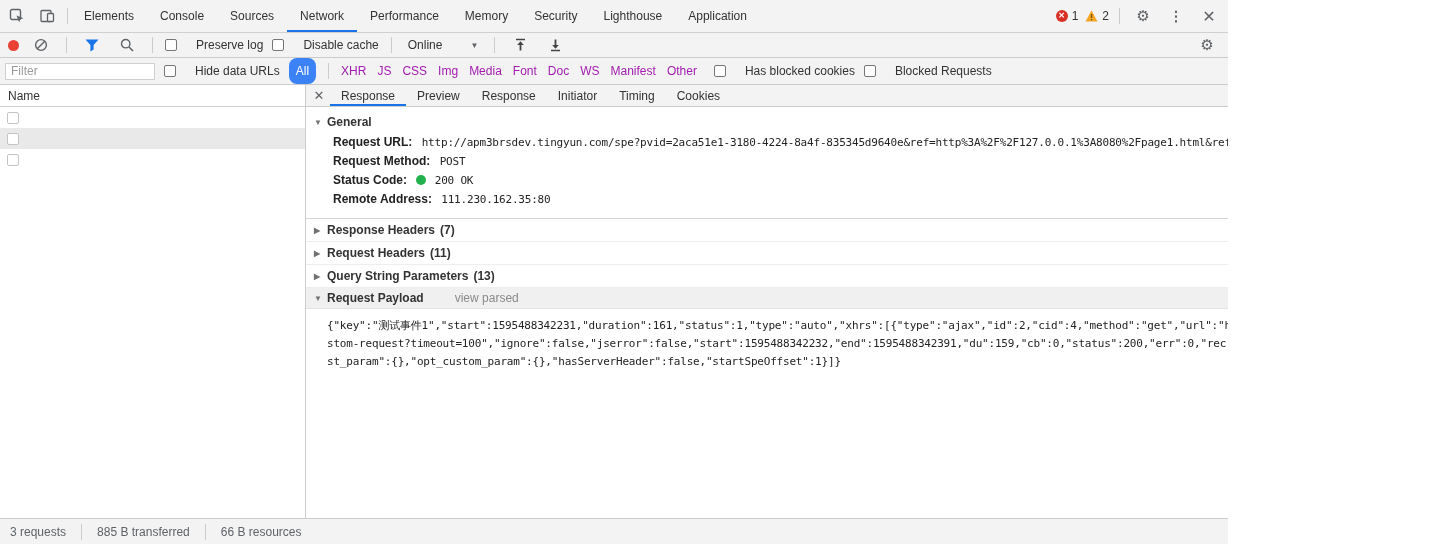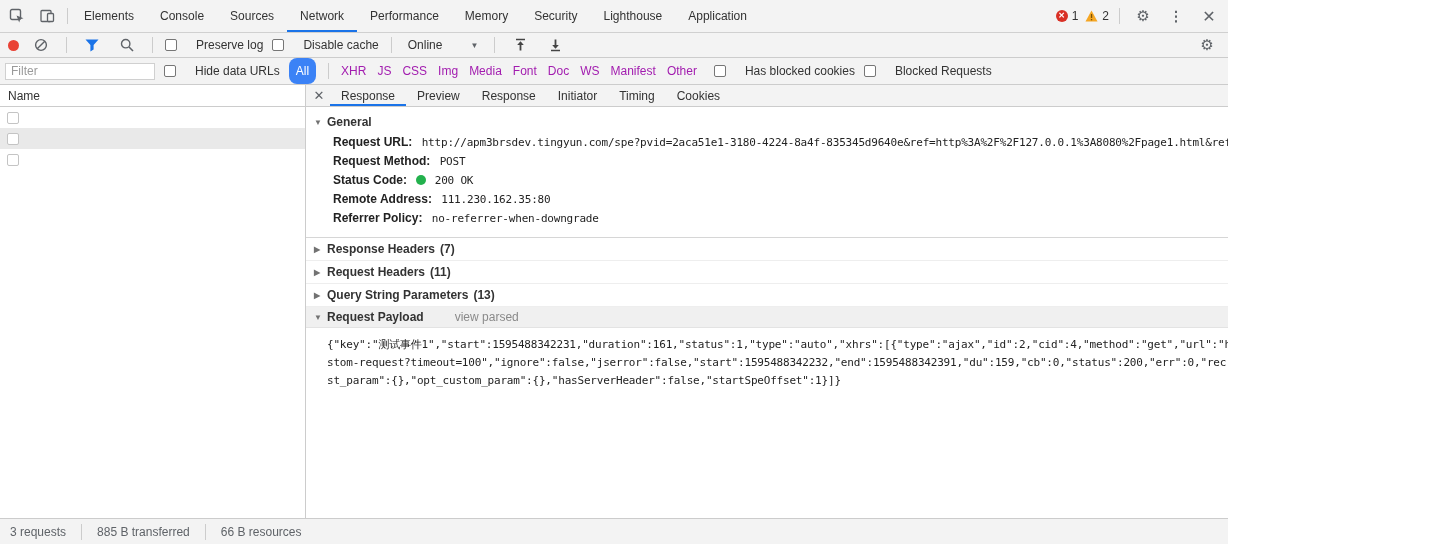--- a/index.html
+++ b/index.html
@@ -276,24 +276,20 @@
         </div>
         <div class="kv-line">
           <span class="kv-label">Status Code:</span>
           <span class="status-dot"></span>
           <span class="mono">200 OK</span>
         </div>
         <div class="kv-line">
           <span class="kv-label">Remote Address:</span>
           <span class="mono">111.230.162.35:80</span>
         </div>
-        <div class="kv-line">
-          <span class="kv-label">Referrer Policy:</span>
-          <span class="mono">no-referrer-when-downgrade</span>
-        </div>
 
         <div class="collapsed-sections">
           <div class="sec-row">
             <span class="caret">▶</span>
             <span>Response Headers</span>
             <span class="sec-count">(7)</span>
           </div>
           <div class="sec-row">
             <span class="caret">▶</span>
             <span>Request Headers</span>

